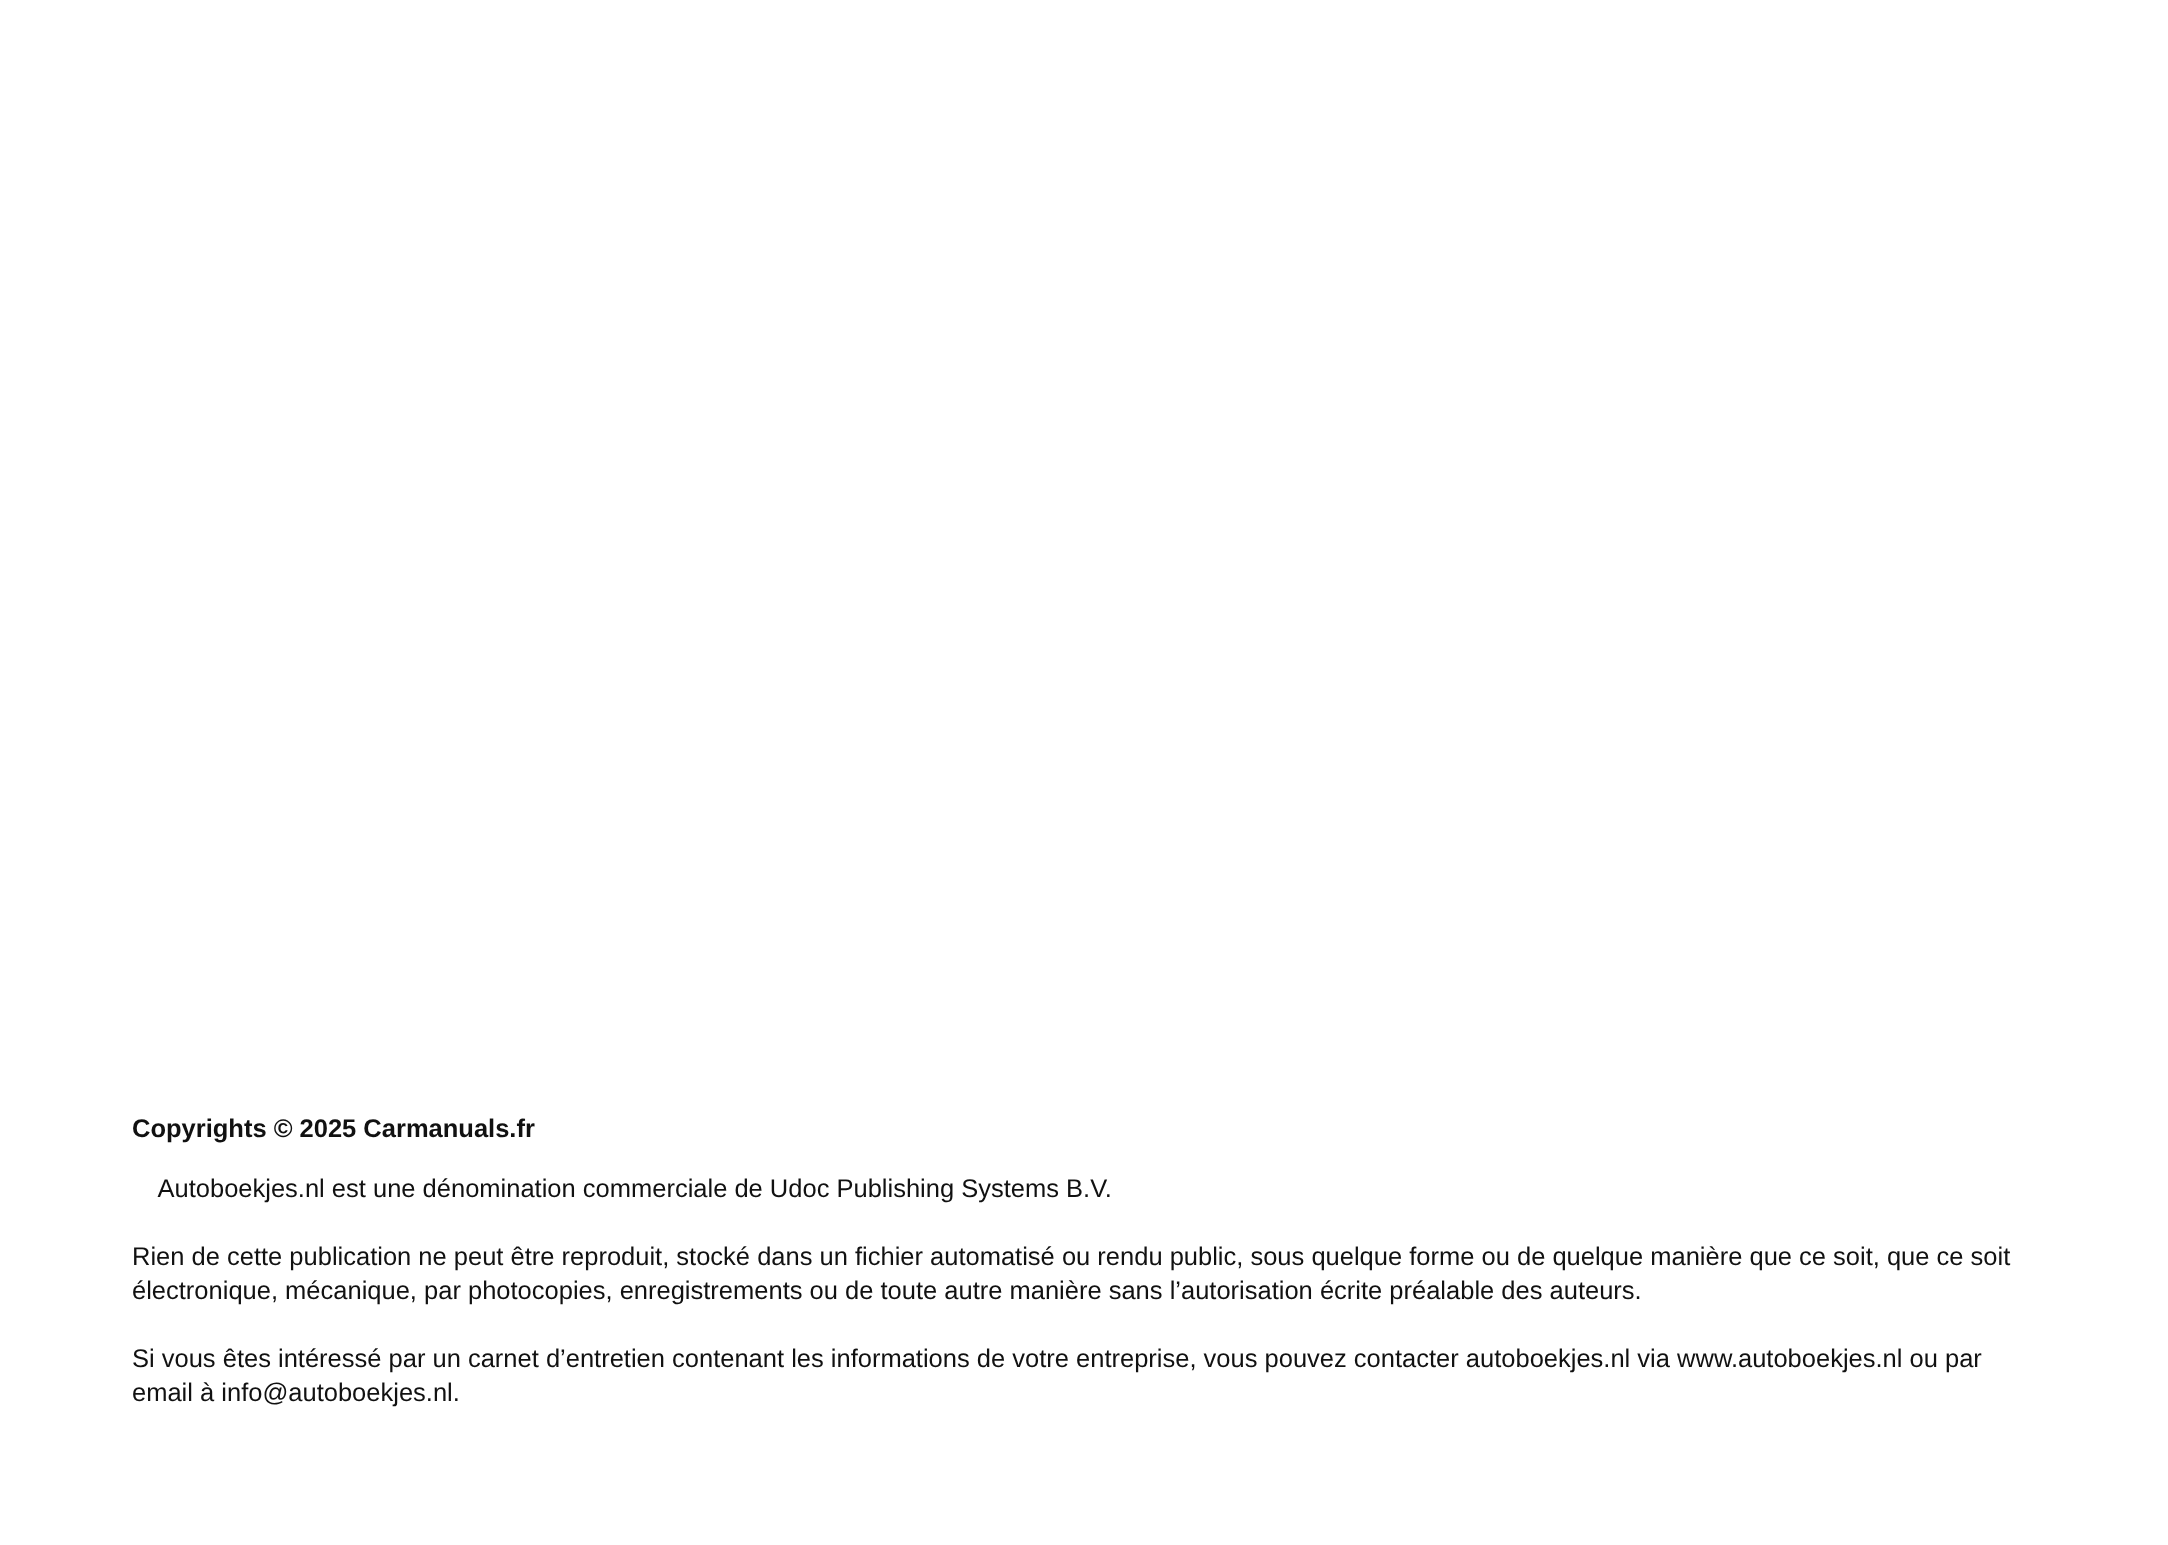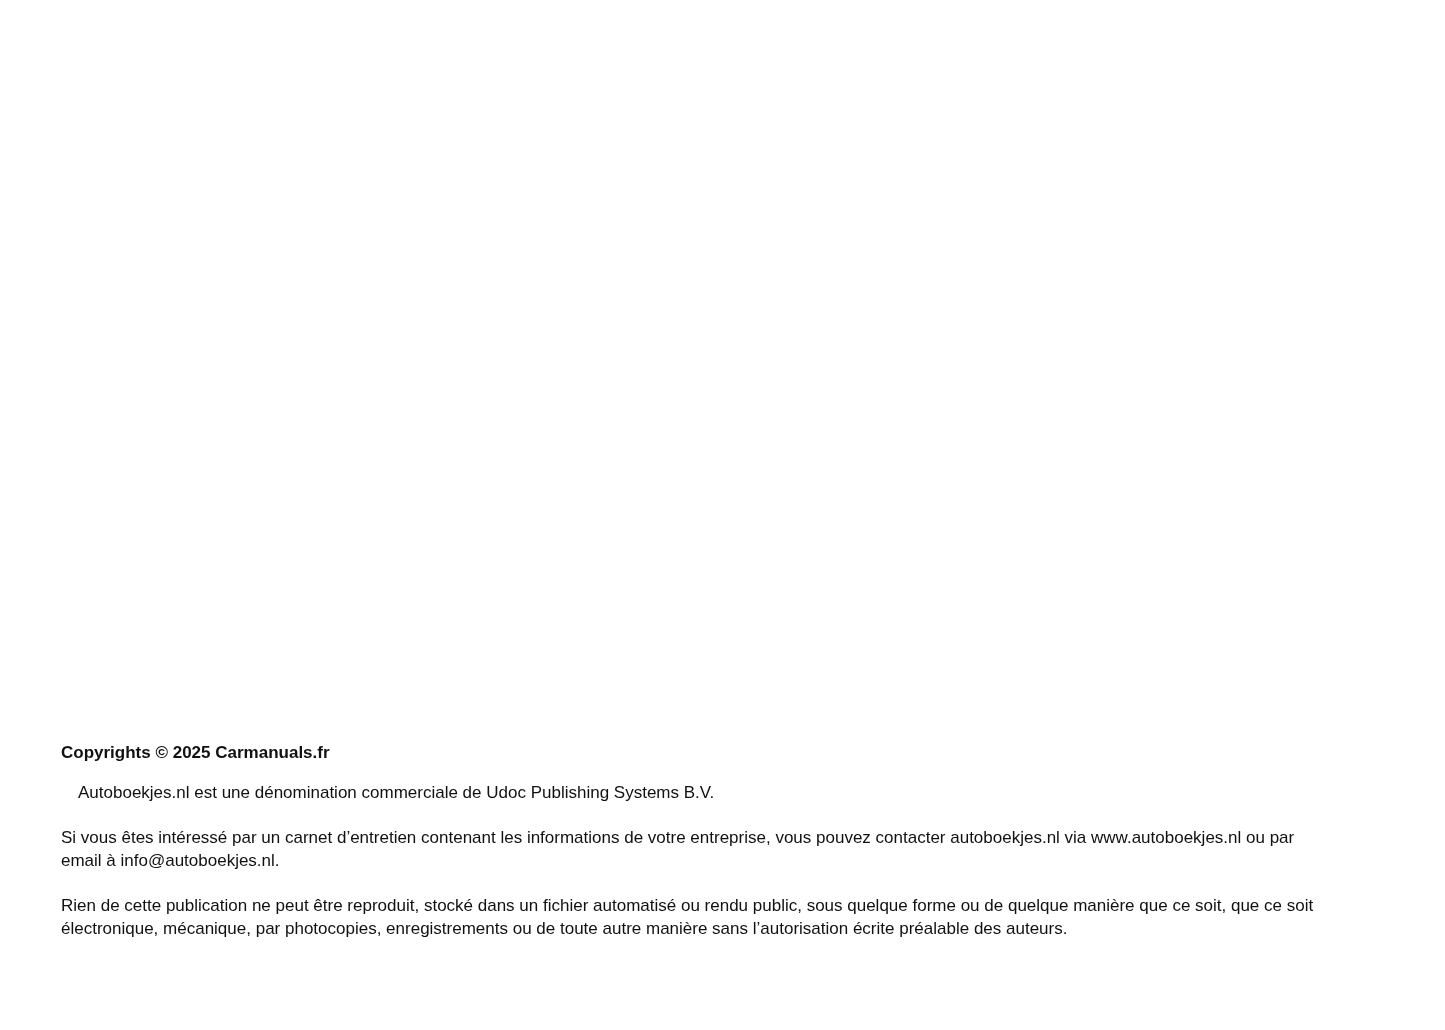--- a/index.html
+++ b/index.html
@@ -15,21 +15,21 @@
     font-family: "Liberation Sans", sans-serif;
     color: #111111;
   }
   .page {
     position: absolute;
     inset: 0;
     background: #ffffff;
   }
   .copyright-block {
     position: absolute;
-    left: 61px;
+    left: 88px;
     top: 741px;
     width: 1258px;
     font-size: 17px;
     line-height: 23px;
   }
   .copyright-title {
     font-weight: bold;
     margin: 0;
   }
   .copyright-company {
@@ -39,16 +39,16 @@
     margin: 22px 0 0 0;
   }
 </style>
 </head>
 <body>
 
 <div class="page">
   <div class="copyright-block">
     <p class="copyright-title">Copyrights © 2025 Carmanuals.fr</p>
     <p class="copyright-company">Autoboekjes.nl est une dénomination commerciale de Udoc Publishing Systems B.V.</p>
+    <p class="copyright-paragraph">Rien de cette publication ne peut être reproduit, stocké dans un fichier automatisé ou rendu public, sous quelque forme ou de quelque manière que ce soit, que ce soit électronique, mécanique, par photocopies, enregistrements ou de toute autre manière sans l’autorisation écrite préalable des auteurs.</p>
     <p class="copyright-paragraph">Si vous êtes intéressé par un carnet d’entretien contenant les informations de votre entreprise, vous pouvez contacter autoboekjes.nl via www.autoboekjes.nl ou par email à info@autoboekjes.nl.</p>
-    <p class="copyright-paragraph">Rien de cette publication ne peut être reproduit, stocké dans un fichier automatisé ou rendu public, sous quelque forme ou de quelque manière que ce soit, que ce soit électronique, mécanique, par photocopies, enregistrements ou de toute autre manière sans l’autorisation écrite préalable des auteurs.</p>
   </div>
 </div>
 
 </body></html>

